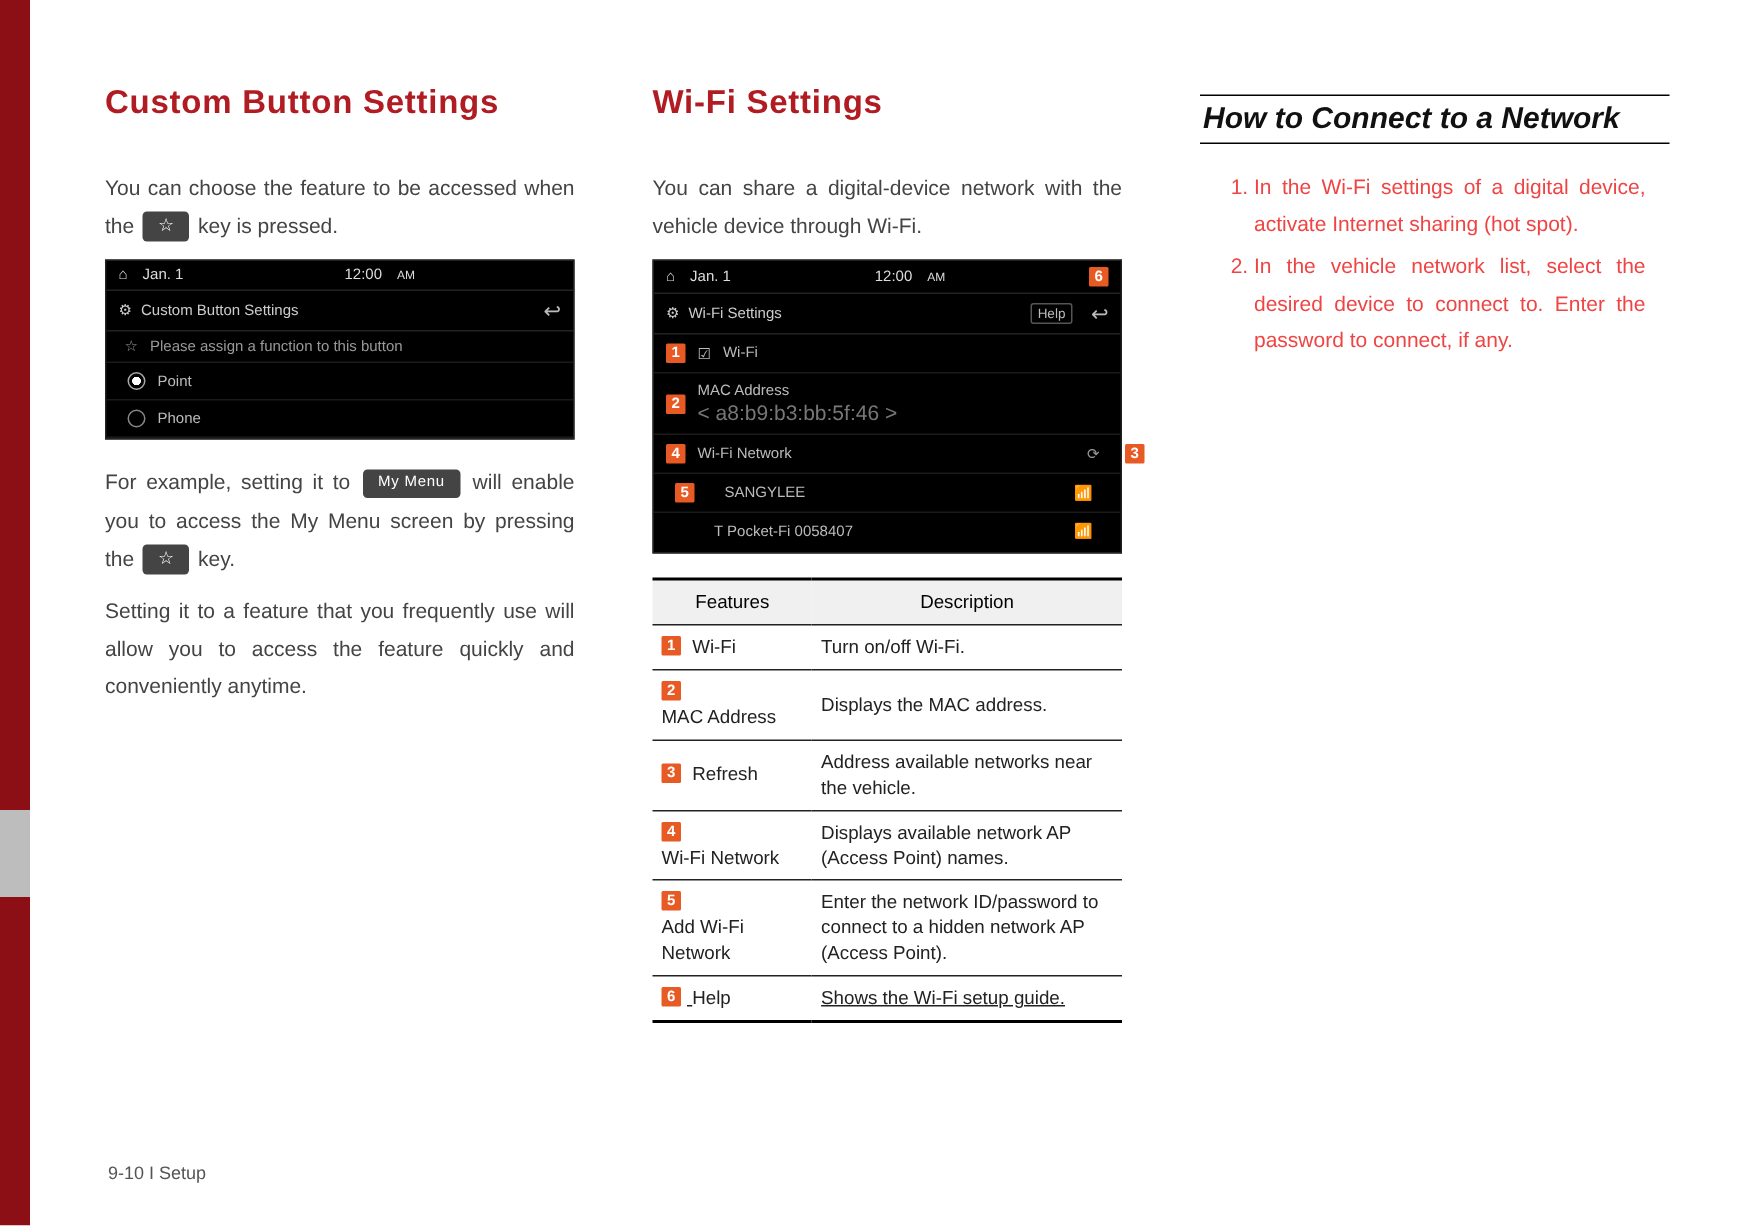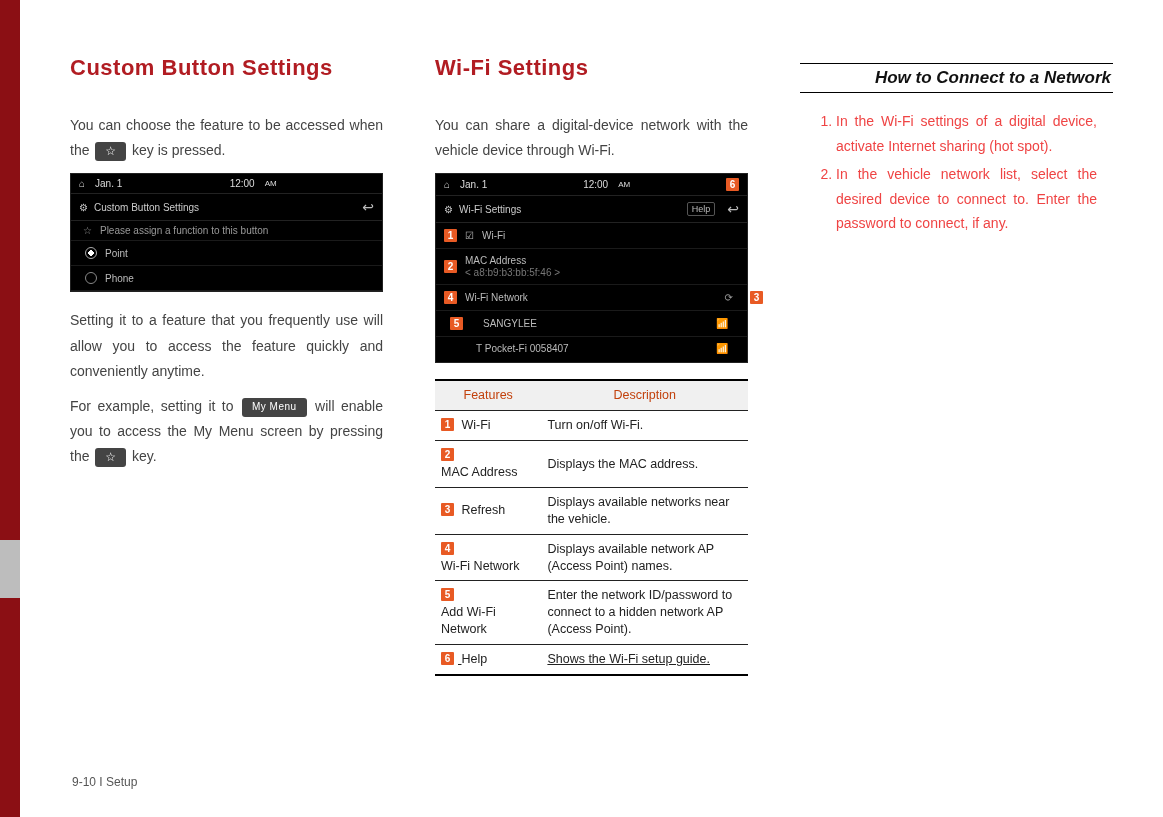--- a/index.html
+++ b/index.html
@@ -125,21 +125,21 @@
     width: 13px;
     height: 13px;
     display: inline-flex;
     align-items: center;
     justify-content: center;
     font-weight: bold;
     border-radius: 1px;
   }
   .num-badge.abs { position: absolute; }
   .ds-sub {
-    font-size: 10px;
+    font-size: 14px;
     color: #777;
     display:block;
     margin-top:1px;
   }
   .wifi-list-row {
     padding: 6px 18px 6px 40px;
     display:flex;
     align-items:center;
     gap:8px;
     border-bottom:1px solid #1a1a1a;
@@ -167,42 +167,41 @@
     border-bottom: 1px solid #222;
     padding: 6px 6px;
     vertical-align: middle;
     text-align: left;
     line-height: 1.35;
   }
   table.ft thead th {
     background: #f0f0f0;
     text-align: center;
     font-weight: normal;
-    color: #c2410c;
+    color: #000000;
     border-top: 2px solid #000;
   }
   table.ft td.feat {
     width: 34%;
     white-space: normal;
   }
   table.ft td.feat .lbl { display:inline-block; vertical-align:top; }
   table.ft td.feat .num-badge { vertical-align:top; margin-right:4px; margin-top:1px;}
   table.ft tbody tr:last-child td { border-bottom: 2px solid #000; text-decoration: underline; }
 
   
   .howto-title {
-    font-size: 17px;
+    font-size: 20px;
     font-weight: bold;
     font-style: italic;
     color: #111;
     border-top: 1.5px solid #000;
     border-bottom: 1.5px solid #000;
     padding: 4px 2px;
     margin: 8px 0 10px 0;
-    text-align: right;
   }
   ol.steps {
     margin: 16px;
     padding-left: 20px;
     font-size: 14px;
     line-height: 1.75;
     color: #ef4444;
   }
   ol.steps li { margin-bottom: 4px; text-align: justify; }
 
@@ -259,28 +258,28 @@
       <div class="ds-row">
           <span class="radio selected"></span>
           <span>Point</span>
         </div>
       <div class="ds-row">
           <span class="radio"></span>
           <span>Phone</span>
         </div>
     </div>
 
-    <p>Setting it to a feature that you frequently use will allow you to access the feature quickly and conveniently anytime.</p>
     <p>
       <span>For example, setting it to </span>
       <span class="key-chip key-mymenu">My Menu</span>
       <span> will enable you to access the My Menu screen by pressing the </span>
       <span class="key-chip key-star"></span>
       <span> key.</span>
     </p>
+    <p>Setting it to a feature that you frequently use will allow you to access the feature quickly and conveniently anytime.</p>
   </div>
 
   <div class="col">
     <h2 class="section-title">Wi-Fi Settings</h2>
     <p>You can share a digital-device network with the vehicle device through Wi-Fi.</p>
 
     <div class="device-shot" style="padding-bottom:2px">
       <div class="ds-topbar">
         <span>⌂</span>
         <span>Jan. 1</span>
@@ -336,21 +335,21 @@
         <tr>
           <td class="feat"><span class="num-badge">1</span> <span class="lbl">Wi-Fi</span></td>
           <td>Turn on/off Wi-Fi.</td>
         </tr>
         <tr>
           <td class="feat"><span class="num-badge">2</span> <span class="lbl">MAC Address</span></td>
           <td>Displays the MAC address.</td>
         </tr>
         <tr>
           <td class="feat"><span class="num-badge">3</span> <span class="lbl">Refresh</span></td>
-          <td>Displays available networks near the vehicle.</td>
+          <td>Address available networks near the vehicle.</td>
         </tr>
         <tr>
           <td class="feat"><span class="num-badge">4</span> <span class="lbl">Wi-Fi Network</span></td>
           <td>Displays available network AP (Access Point) names.</td>
         </tr>
         <tr>
           <td class="feat"><span class="num-badge">5</span> <span class="lbl">Add Wi-Fi Network</span></td>
           <td>Enter the network ID/password to connect to a hidden network AP (Access Point).</td>
         </tr>
         <tr>

